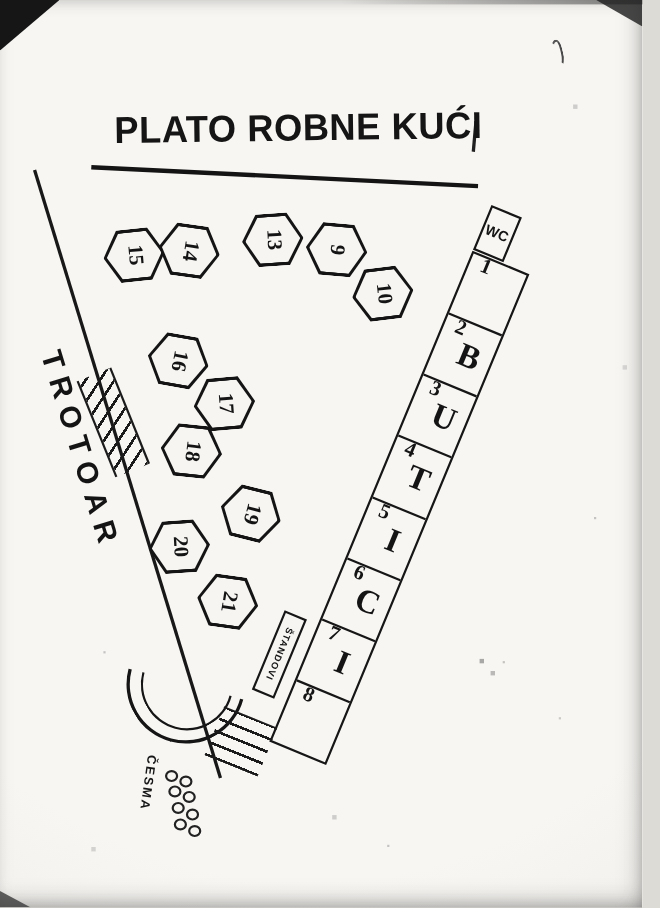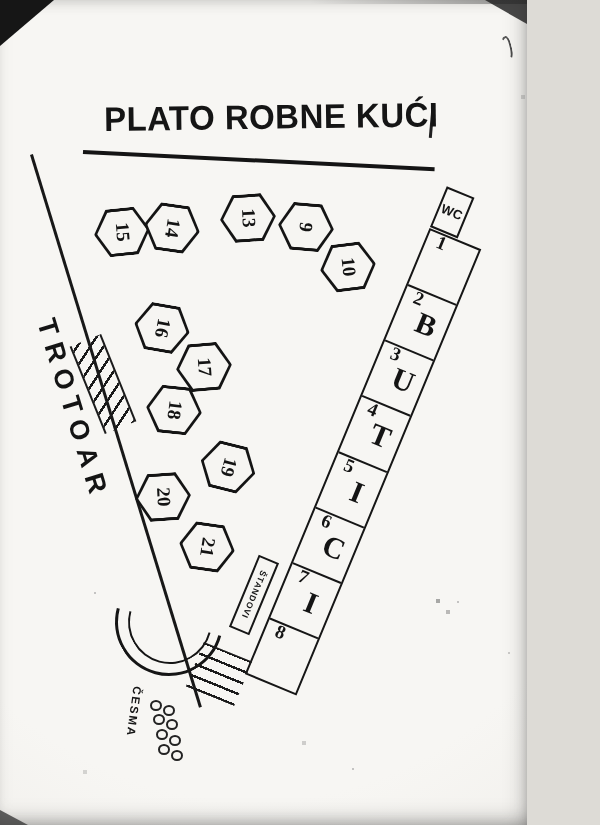--- a/index.html
+++ b/index.html
@@ -1,20 +1,20 @@
 <!DOCTYPE html>
 <html><head>
 <meta charset="utf-8">
 <style>
   * { margin:0; padding:0; box-sizing:border-box; }
   html,body { width:600px; height:825px; }
   body { font-family:"Liberation Sans", sans-serif; background:#dddbd6; }
 
   .page{
-    position:relative; width:527px; height:825px; overflow:hidden;
+    position:relative; width:584px; height:825px; overflow:hidden;
     background:
       radial-gradient(130% 95% at 48% 42%, #f7f6f3 58%, #eeece8 88%, #e7e4df 100%);
     box-shadow:
       inset -12px 0 24px -16px rgba(40,40,40,.55),
       inset 0 -14px 22px -14px rgba(40,40,40,.5),
       inset 0 10px 18px -15px rgba(60,60,60,.45);
   }
 
   
   .corner-tl{position:absolute;left:0;top:0;width:54px;height:46px;background:#161616;

